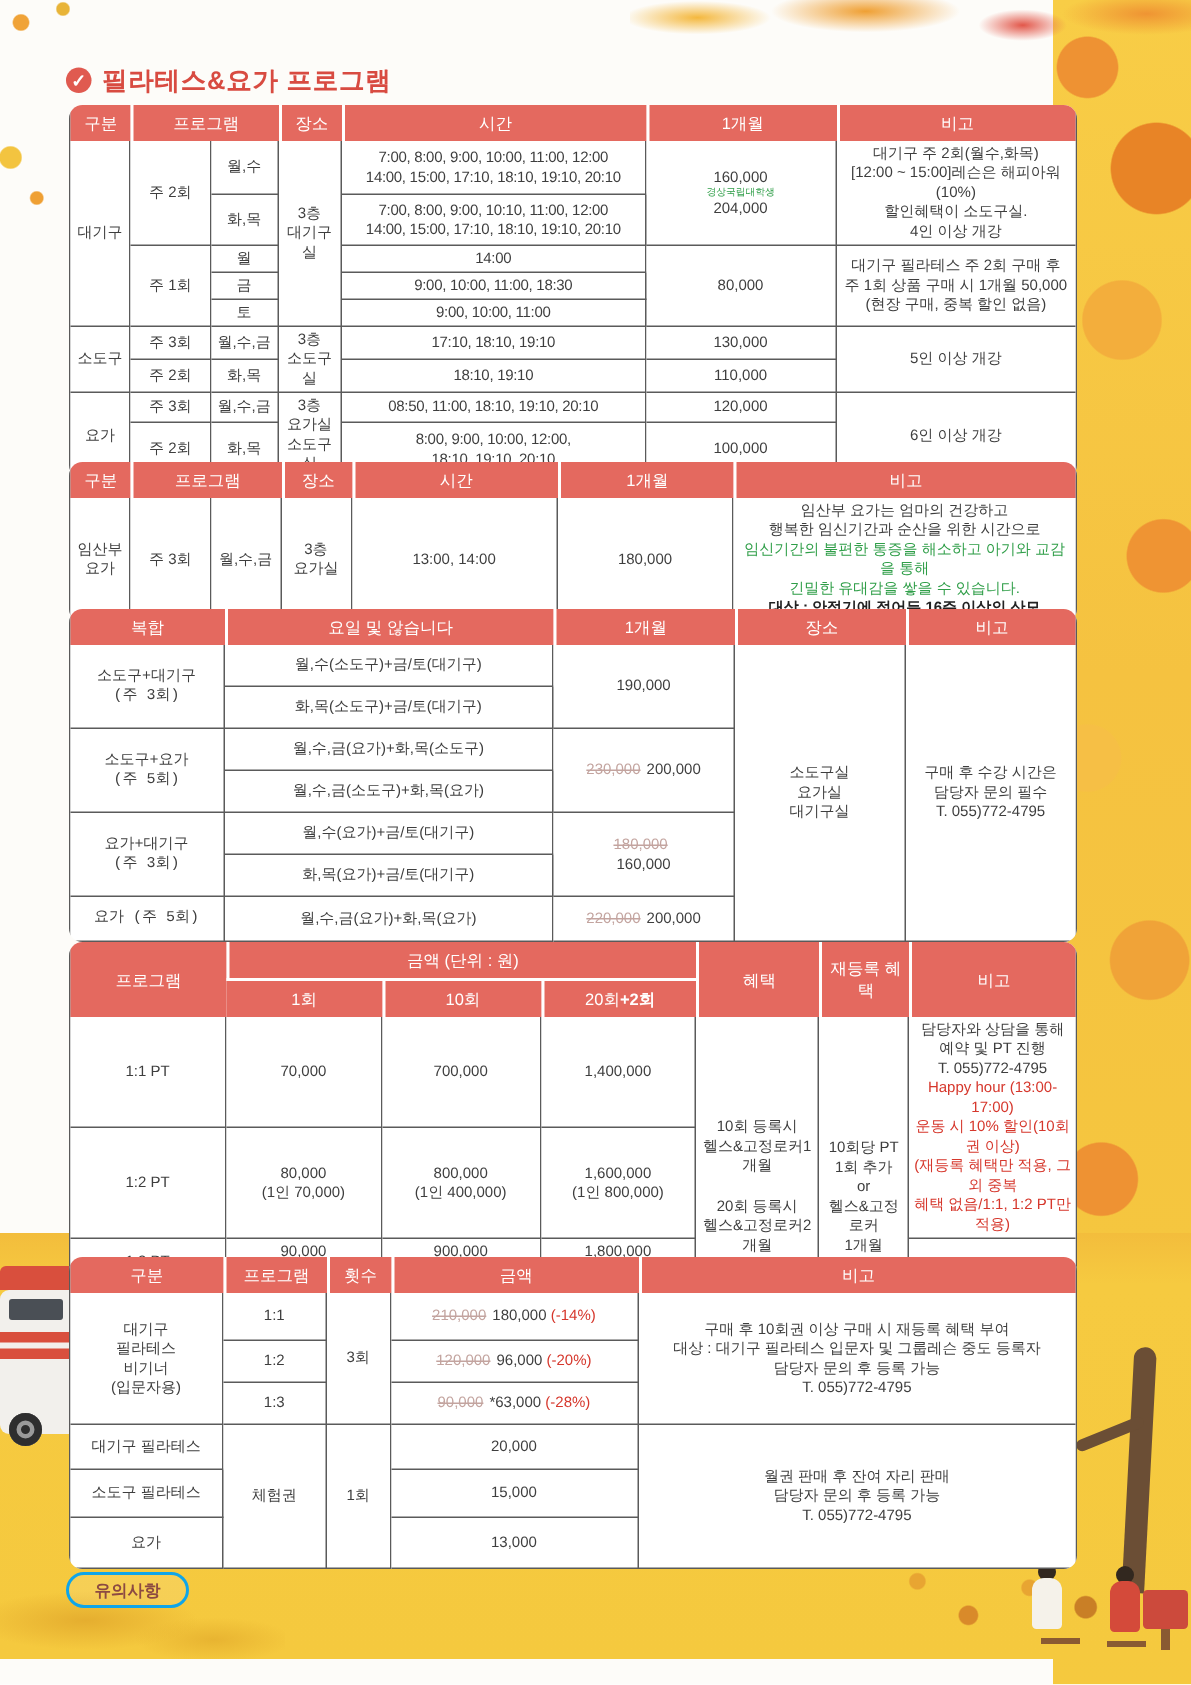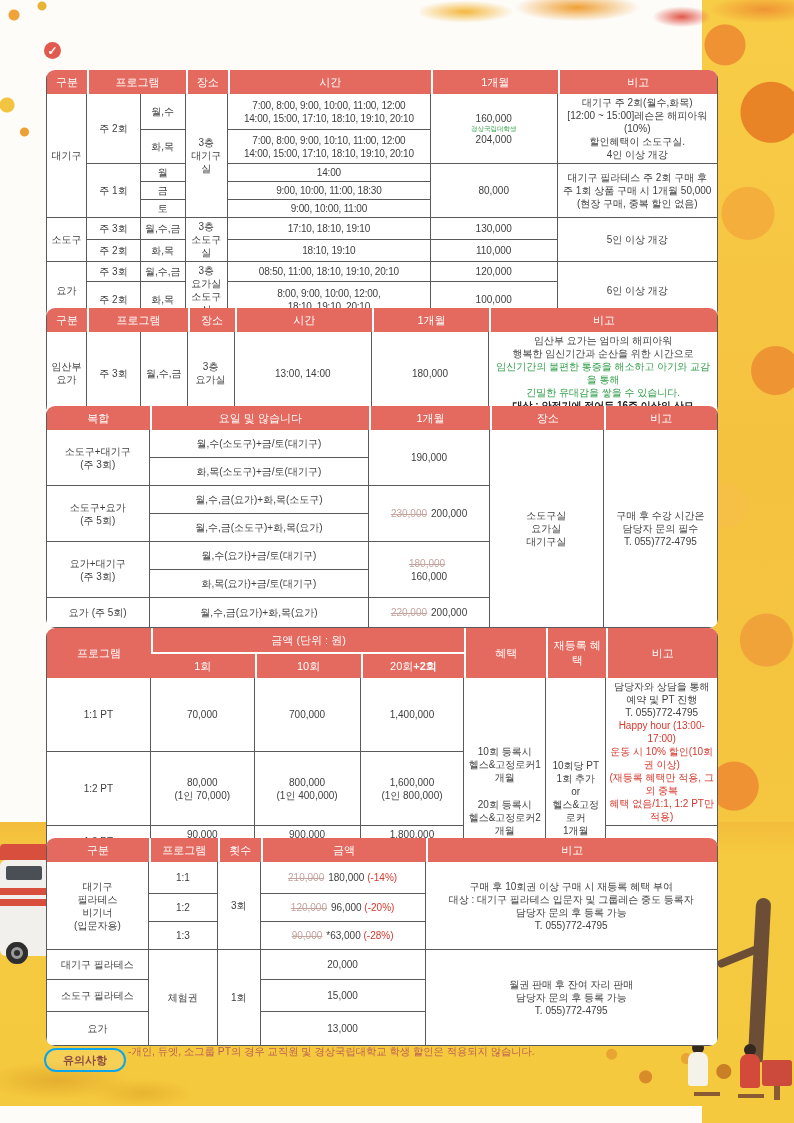--- a/index.html
+++ b/index.html
@@ -86,21 +86,21 @@
   .old{color:#c3a49f;text-decoration:line-through;margin-right:4px;}
   .bold-dark{font-weight:bold;color:#222;}
   tr.h35{height:35px;} tr.h33{height:33px;} tr.h14{height:14px;} tr.h20{height:20px;}
   tr.h18{height:18px;} tr.h34{height:34px;} tr.h75{height:75px;} tr.h28{height:28px;} tr.h30{height:30px;}
   tr.h44{height:44px;} tr.h29{height:29px;} tr.h26{height:26px;}
   tr.h32{height:32px;}
   .benefit-cell{vertical-align:top;padding-top:12px;font-size:8.8px;line-height:11.5px;}
   .benefit-cell .blk{margin-bottom:14px;}
   .rereg-cell{font-size:9.3px;line-height:13px;}
   .note4{font-size:9.3px;line-height:12.2px;margin-left:17px;}
-  .t3name{font-size:10.5px;line-height:14px;}
+  .t3name{font-size:10.5px;line-height:14px;font-family:Liberation Mono, monospace;}
   .t3place{line-height:24px;font-size:10.5px;}
   .t3note{line-height:21px;font-size:10.5px;}
   .t5big{font-size:11px;line-height:15px;}
   .t5note{font-size:10.5px;line-height:17px;}
   
   .badge{position:absolute;left:44px;top:1048px;width:78px;height:20px;z-index:2;border:2px solid #0ea5e9;
          border-radius:12px;display:flex;align-items:center;justify-content:center;
          font-size:11px;font-weight:bold;color:#8c4a42;background:rgba(255,255,255,.12);}
   .notes{position:absolute;left:128px;top:1044px;width:620px;z-index:2;font-size:10.3px;
          line-height:16.6px;color:#bc5f55;}
@@ -133,20 +133,21 @@
   <div class="fig" style="left:740px;top:1054px;">
     <div class="head"></div>
     <div class="torso" style="background:#d44a3a;"></div>
   </div>
   <div class="chair" style="left:694px;top:1092px;"></div>
   <div class="chair" style="left:738px;top:1094px;"></div>
   <div class="picnic"></div>
 
   <div class="titlebar">
     <div class="check">✓</div>
+    <div class="title-text">필라테스&amp;요가 프로그램</div>
   </div>
 
   <div class="panel" style="top:70px;">
   <table class="tbl">
     <colgroup>
           <col style="width:6%">
           <col style="width:8%">
           <col style="width:6.7%">
           <col style="width:6.3%">
               <col style="width:30.3%">
@@ -283,21 +284,21 @@
       </td>
       <td>주 3회</td>
       <td>월,수,금</td>
       <td>
         <div>3층</div>
         <div>요가실</div>
       </td>
       <td class="money">13:00, 14:00</td>
       <td class="money">180,000</td>
       <td class="note-s lc">
-        <div>임산부 요가는 엄마의 해피아워</div>
+        <div>임산부 요가는 엄마의 건강하고</div>
         <div>행복한 임신기간과 순산을 위한 시간으로</div>
         <div class="green">임신기간의 불편한 통증을 해소하고 아기와 교감을 통해</div>
         <div class="green">긴밀한 유대감을 쌓을 수 있습니다.</div>
         <div class="bold-dark">대상 : 안정기에 접어든 16주 이상의 산모</div>
       </td>
     </tr>
   </tbody>
       </table>
   </div>
 
@@ -567,16 +568,15 @@
     <tr class="h34" style="height:34px;">
       <td class="t5big">요가</td>
       <td class="t5big">13,000</td>
     </tr>
   </tbody>
       </table>
   </div>
 
   <div class="badge">유의사항</div>
   <div class="notes">
-    <div>-개인, 듀엣, 소그룹 PT의 경우 교직원 및 경상국립대학교 학생 할인은 적용되지 않습니다.</div>
   </div>
 
 </div>
 
 </body></html>

